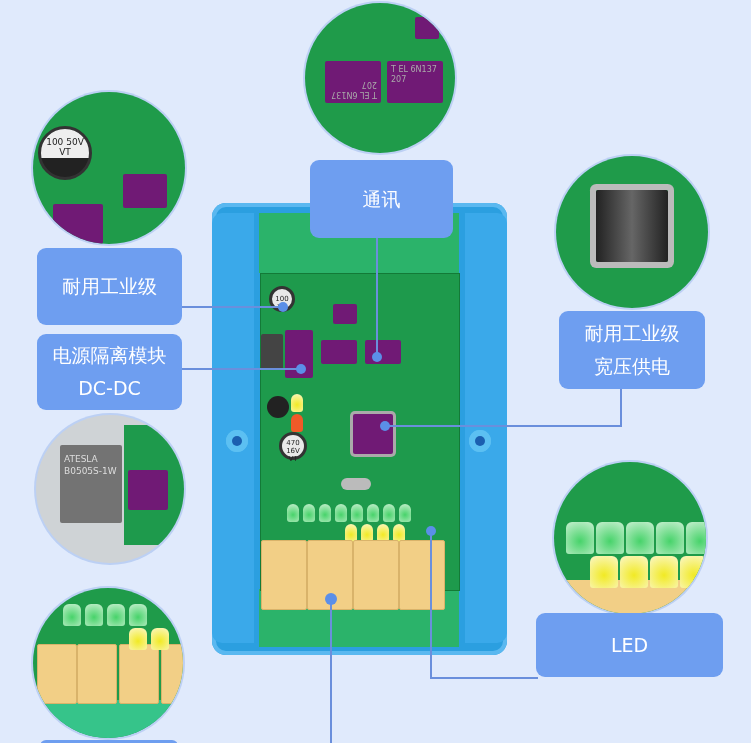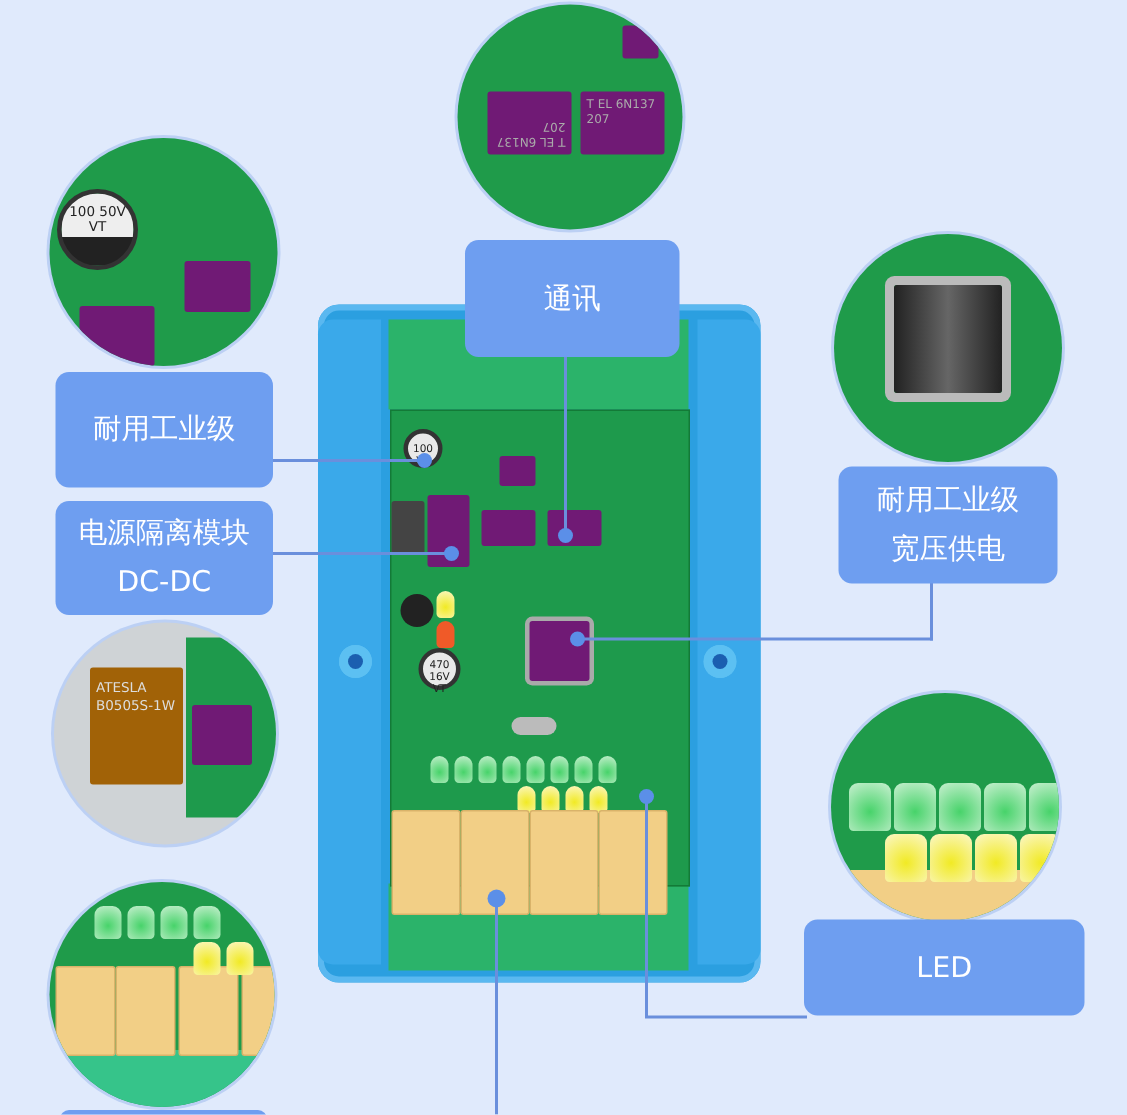--- a/index.html
+++ b/index.html
@@ -70,21 +70,21 @@
   </div>
   <div class="chip" style="left:90px; top:82px; width:44px; height:34px;"></div>
   <div class="chip" style="left:20px; top:112px; width:50px; height:40px;"></div>
 </div>
 
 <div class="circle" style="left:556px; top:156px; width:152px; height:152px;">
   <div class="chip" style="left:40px; top:34px; width:72px; height:72px; background:linear-gradient(90deg,#222,#666,#222); box-shadow:0 0 0 6px #bbb;"></div>
 </div>
 
 <div class="circle" style="left:36px; top:415px; width:148px; height:148px; background:#cfd3d6;">
-  <div class="chip" style="left:24px; top:30px; width:62px; height:78px; color:#ddd; font-size:9px; line-height:12px; padding:8px 4px; box-sizing:border-box; background:#a16207;">
+  <div class="chip" style="left:24px; top:30px; width:62px; height:78px; color:#ddd; font-size:9px; line-height:12px; padding:8px 4px; box-sizing:border-box; background:#737373;">
     <div>ATESLA</div>
     <div>B0505S-1W</div>
   </div>
   <div class="abs" style="left:88px; top:10px; width:60px; height:120px; background:#1e9a4c;"></div>
   <div class="chip" style="left:92px; top:55px; width:40px; height:40px;"></div>
 </div>
 
 <div class="circle" style="left:554px; top:462px; width:152px; height:152px;">
   <div class="abs" style="left:0; top:118px; width:152px; height:40px; background:#f2cf86;"></div>
   <div class="led g" style="left:12px; top:60px; width:28px; height:32px;"></div>

